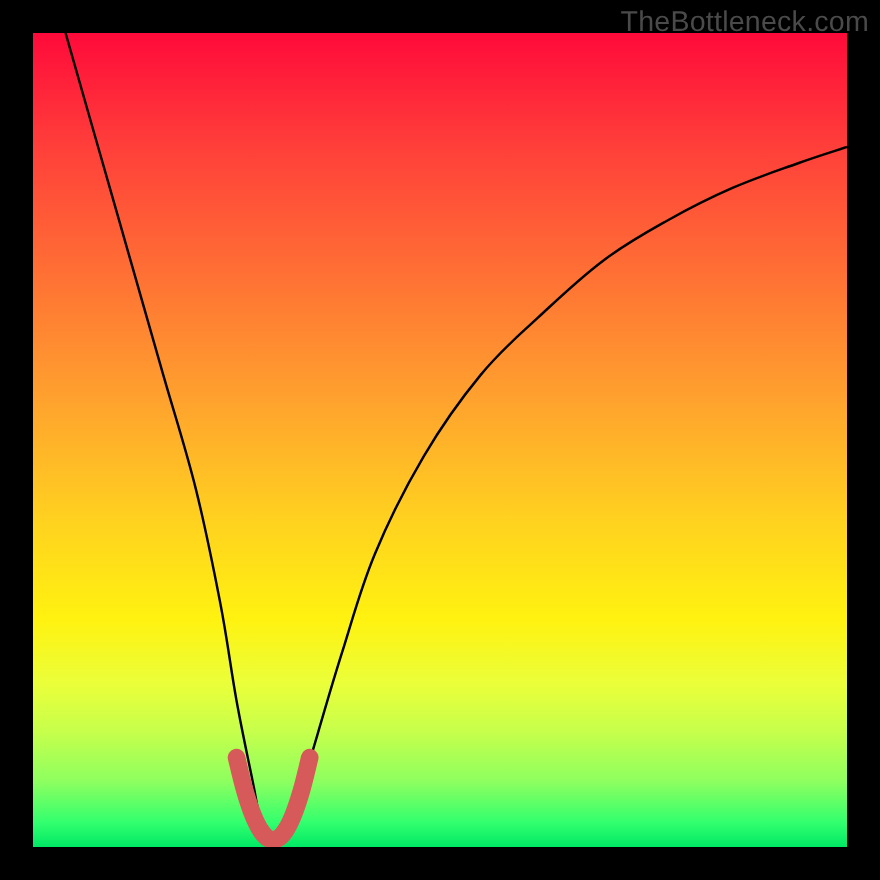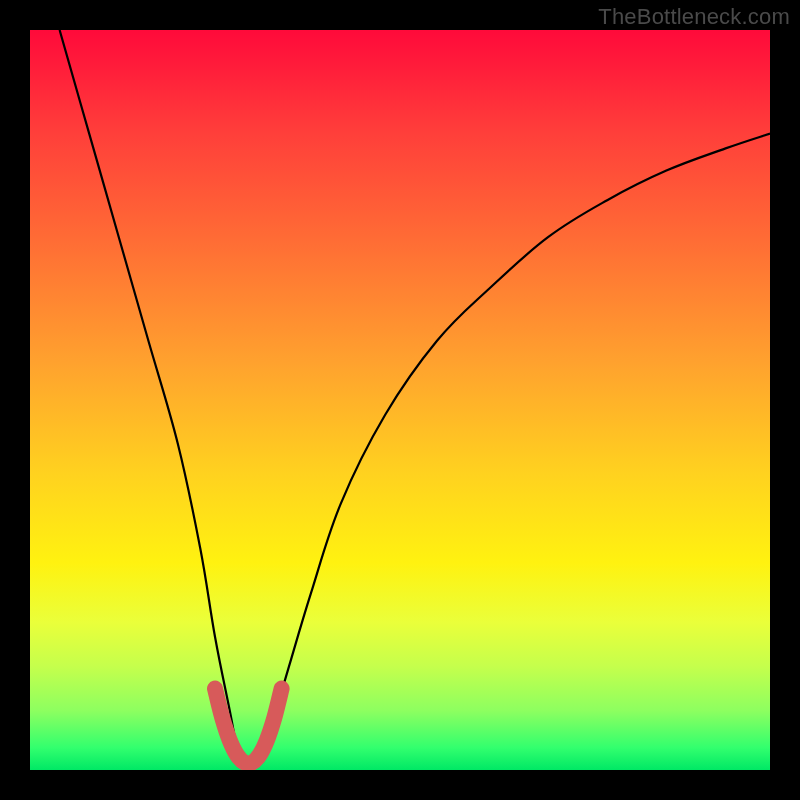--- a/index.html
+++ b/index.html
@@ -28,21 +28,21 @@
       #c5ff4c 86%,
       #8dff60 92%,
       #32ff6e 97%,
       #00e865 100%);
   }
   .watermark {
     position: absolute;
     top: 4px;
     right: 10px;
     color: #4a4a4a;
-    font-size: 22px;
+    font-size: 26px;
     letter-spacing: 0.2px;
     font-weight: 500;
     text-align: center;
   }
   svg {
     position: absolute;
     left: 0;
     top: 0;
   }
 </style>

